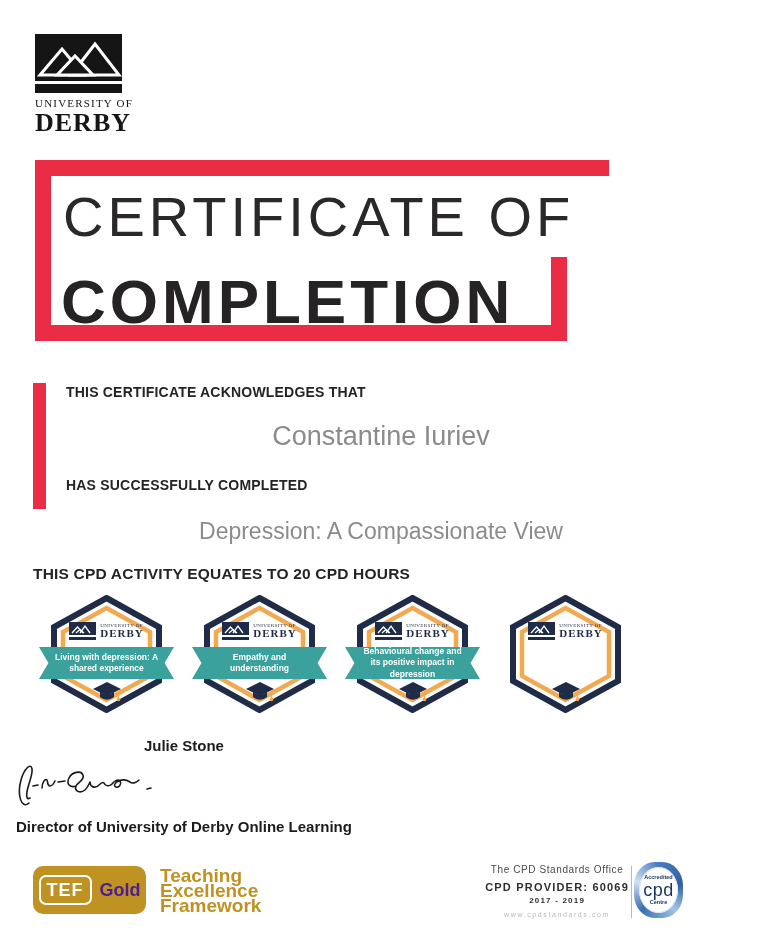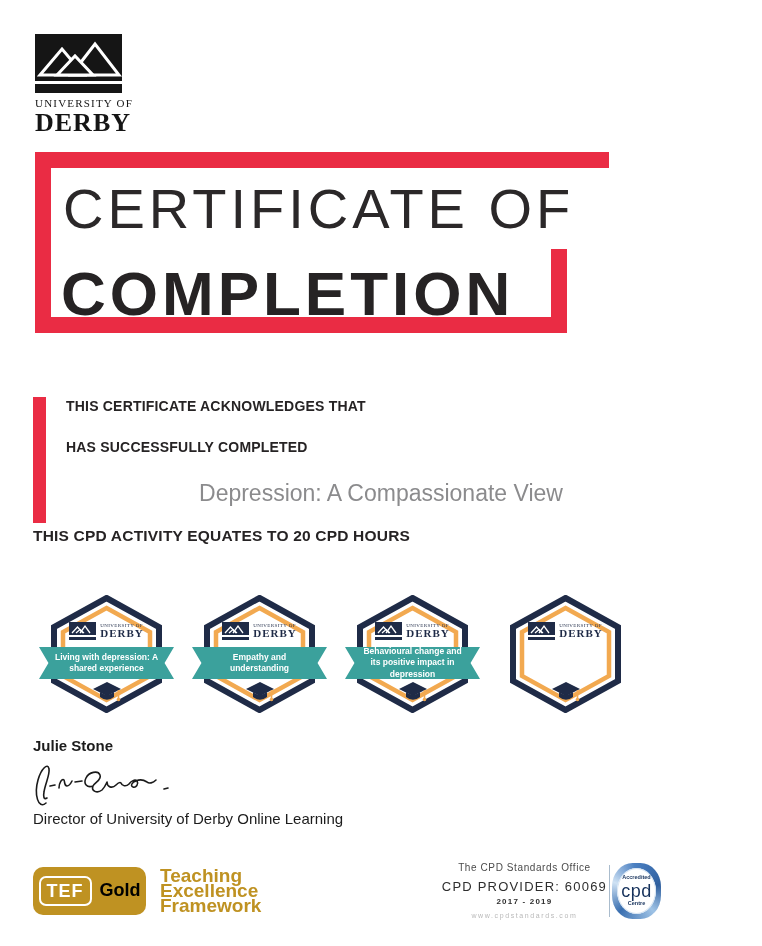--- a/index.html
+++ b/index.html
@@ -8,31 +8,31 @@
   .page { position:absolute; inset:0; background:#fff; }
 
   
   .uni-logo { position:absolute; left:35px; top:34px; width:90px; }
   .logo-box { width:87px; height:47px; background:#151515; }
   .logo-bar { width:87px; height:9px; background:#151515; margin-top:3px; }
   .logo-uof { font-family:"Liberation Serif", serif; font-size:11px; letter-spacing:1.2px; color:#151515; margin-top:4px; white-space:nowrap; }
   .logo-derby { font-family:"Liberation Serif", serif; font-size:26px; font-weight:bold; letter-spacing:1px; color:#151515; line-height:1; margin-top:1px; }
 
   
-  .title-frame { position:absolute; left:35px; top:152px; width:574px; height:224px;text-align:center; }
+  .title-frame { position:absolute; left:35px; top:160px; width:574px; height:224px;text-align:center; }
   .bar { position:absolute; background:#EA2C44; }
   .bar-top    { left:0; top:0; width:574px; height:16px; }
   .bar-left   { left:0; top:0; width:16px; height:181px; }
   .bar-bottom { left:0; top:165px; width:532px; height:16px; }
   .bar-right  { left:516px; top:97px; width:16px; height:84px; }
   .title-line1 { position:absolute; left:28px; top:24px; font-size:56px; font-weight:400; letter-spacing:4px; color:#2b2829; white-space:nowrap; }
   .title-line2 { position:absolute; left:26px; top:86px; font-size:62px; font-weight:800; letter-spacing:4px; color:#262324; white-space:nowrap;margin-top:20px; }
 
   
-  .statement { position:absolute; left:33px; top:381px; width:696px;margin-top:14px; }
+  .statement { position:absolute; left:33px; top:381px; width:696px; }
   .stmt-redbar { position:absolute; left:0; top:2px; width:13px; height:126px; background:#EA2C44; }
   .ack { margin-left:33px; padding-top:3px; font-size:14px; font-weight:bold; color:#262324; letter-spacing:0.2px; }
   .recipient { text-align:center; color:#8b8b8d; font-size:27px; margin-top:21px; }
   .completed { margin-left:33px; margin-top:25px; font-size:14px; font-weight:bold; color:#262324; letter-spacing:0.2px; }
   .course { text-align:center; color:#8b8b8d; font-size:23px; margin-top:25px; }
   .cpd-hours { margin-top:20px; font-size:15.5px; font-weight:bold; color:#262324; letter-spacing:0.2px; }
 
   
   .badges-row { position:absolute; left:39px; top:595px; display:flex; gap:18px; }
   .badge { position:relative; width:135px; height:118px; }
@@ -40,37 +40,37 @@
   .mini-logo { position:absolute; left:0; right:0; top:27px; display:flex; justify-content:center; align-items:center; gap:4px; }
   .mini-text .uof { font-family:"Liberation Serif", serif; font-size:5px; letter-spacing:0.4px; color:#1F2B47; }
   .mini-text .derby { font-family:"Liberation Serif", serif; font-size:11px; font-weight:bold; letter-spacing:1px; color:#1F2B47; line-height:1; }
   .ribbon { position:absolute; left:0; right:0; top:52px; height:32px; background:#3BA19C;
             clip-path:polygon(0 0,100% 0,93% 50%,100% 100%,0 100%,7% 50%);
             display:flex; align-items:center; justify-content:center; text-align:center;
             color:#fff; font-weight:bold; font-size:8.5px; line-height:1.3; padding:0 15px; }
   .cap { position:absolute; left:50%; transform:translateX(-50%); top:86px; }
 
   
-  .sign-block { position:absolute; left:33px; top:737px; }
+  .sign-block { position:absolute; left:16px; top:737px;text-align:center; }
   .sig-name { font-size:15px; font-weight:bold; color:#1c1c1c; }
   .sig-svg { display:block; margin-top:4px; }
-  .sig-role { font-size:15px; color:#1c1c1c; margin-top:0; }
+  .sig-role { font-size:15px; color:#1c1c1c; margin-top:8px;font-weight:bold; }
 
   
   .footer { position:absolute; left:33px; top:862px; width:696px; display:flex; align-items:center; }
   .tef-group { display:flex; align-items:center; gap:14px; }
   .tef-box { width:113px; height:48px; background:#BF9222; border-radius:10px; display:flex; align-items:center; justify-content:center; gap:8px; }
   .tef-acronym { border:2.5px solid #fff; border-radius:7px; color:#fff; font-weight:bold; font-size:18px; letter-spacing:1px; padding:4px 6px; line-height:1; }
-  .tef-award { color:#000000; font-weight:bold; font-size:18px; }
+  .tef-award { color:#4c1d95; font-weight:bold; font-size:18px; }
   .tef-text { color:#BF9222; font-weight:bold; font-size:19px; line-height:15px; }
   .tef-text div { margin-bottom:0; line-height:15px; }
-  .cpd-group { margin-left:auto; margin-right:68px; display:flex; align-items:center; gap:2px; }
+  .cpd-group { margin-left:auto; margin-right:46px; display:flex; align-items:flex-end; gap:2px; }
   .cpd-textcol { text-align:center; }
   .cpd-office { font-size:10px; color:#4a4a4a; letter-spacing:0.6px; }
-  .cpd-provider { font-size:13px; font-weight:normal; color:#2e2e2e; letter-spacing:1.2px; margin-top:6px; }
+  .cpd-provider { font-size:11px; font-weight:bold; color:#2e2e2e; letter-spacing:1.2px; margin-top:6px; }
   .cpd-years { font-size:8px; font-weight:bold; color:#2e2e2e; letter-spacing:1.2px; margin-top:3px; }
   .cpd-web { font-size:7px; color:#b9b9b9; letter-spacing:1.6px; margin-top:6px; }
   .footer-divider { width:1px; height:52px; background:#aabccd; }
   .cpd-badge { position:relative; width:49px; height:56px; border-radius:42%;
                background: conic-gradient(from 140deg at 50% 50%, #9fc3e6, #3a6fb0 22%, #cfe2f4 42%, #4a7fc1 60%, #2f5f9e 82%, #9fc3e6);
                display:flex; align-items:center; justify-content:center; }
   .cpd-badge-inner { position:absolute; inset:5px; background:#fff; border-radius:50%;
                      box-shadow: inset 0 0 0 1px #d6e4f2; }
   .cpd-badge-text { position:relative; z-index:1; text-align:center; color:#16325C; line-height:1; }
   .cpd-badge-text .small { font-size:5.5px; font-weight:bold; }
@@ -99,20 +99,21 @@
     <div class="bar bar-left"></div>
     <div class="bar bar-bottom"></div>
     <div class="bar bar-right"></div>
     <div class="title-line1">CERTIFICATE OF</div>
     <div class="title-line2">COMPLETION</div>
   </div>
 
   <div class="statement">
     <div class="stmt-redbar"></div>
     <div class="ack">THIS CERTIFICATE ACKNOWLEDGES THAT</div>
+    <div class="recipient">Constantine Iuriev</div>
     <div class="completed">HAS SUCCESSFULLY COMPLETED</div>
     <div class="course">Depression: A Compassionate View</div>
     <div class="cpd-hours">THIS CPD ACTIVITY EQUATES TO 20 CPD HOURS</div>
   </div>
 
   <div class="badges-row">
 
     <div class="badge">
       <svg class="hex" width="113" height="118" viewBox="0 0 113 118">
         <polygon points="56.5,3 109,32 109,86 56.5,115 4,86 4,32" fill="#ffffff" stroke="#1F2B47" stroke-width="6"></polygon>

